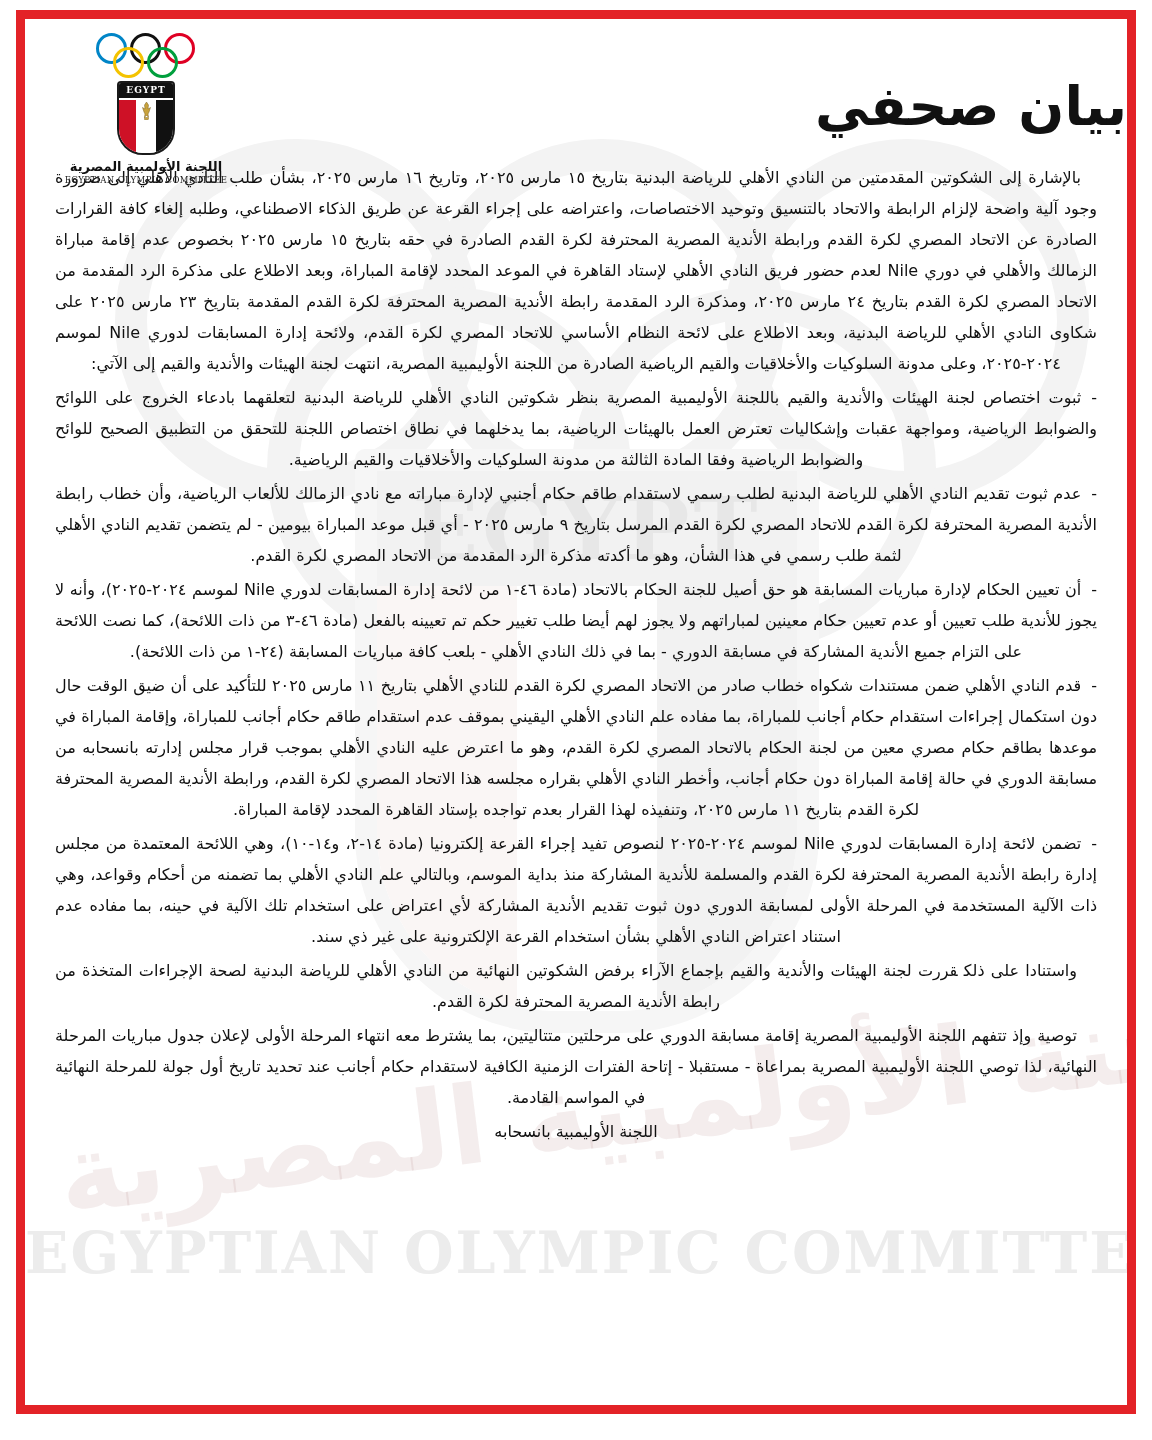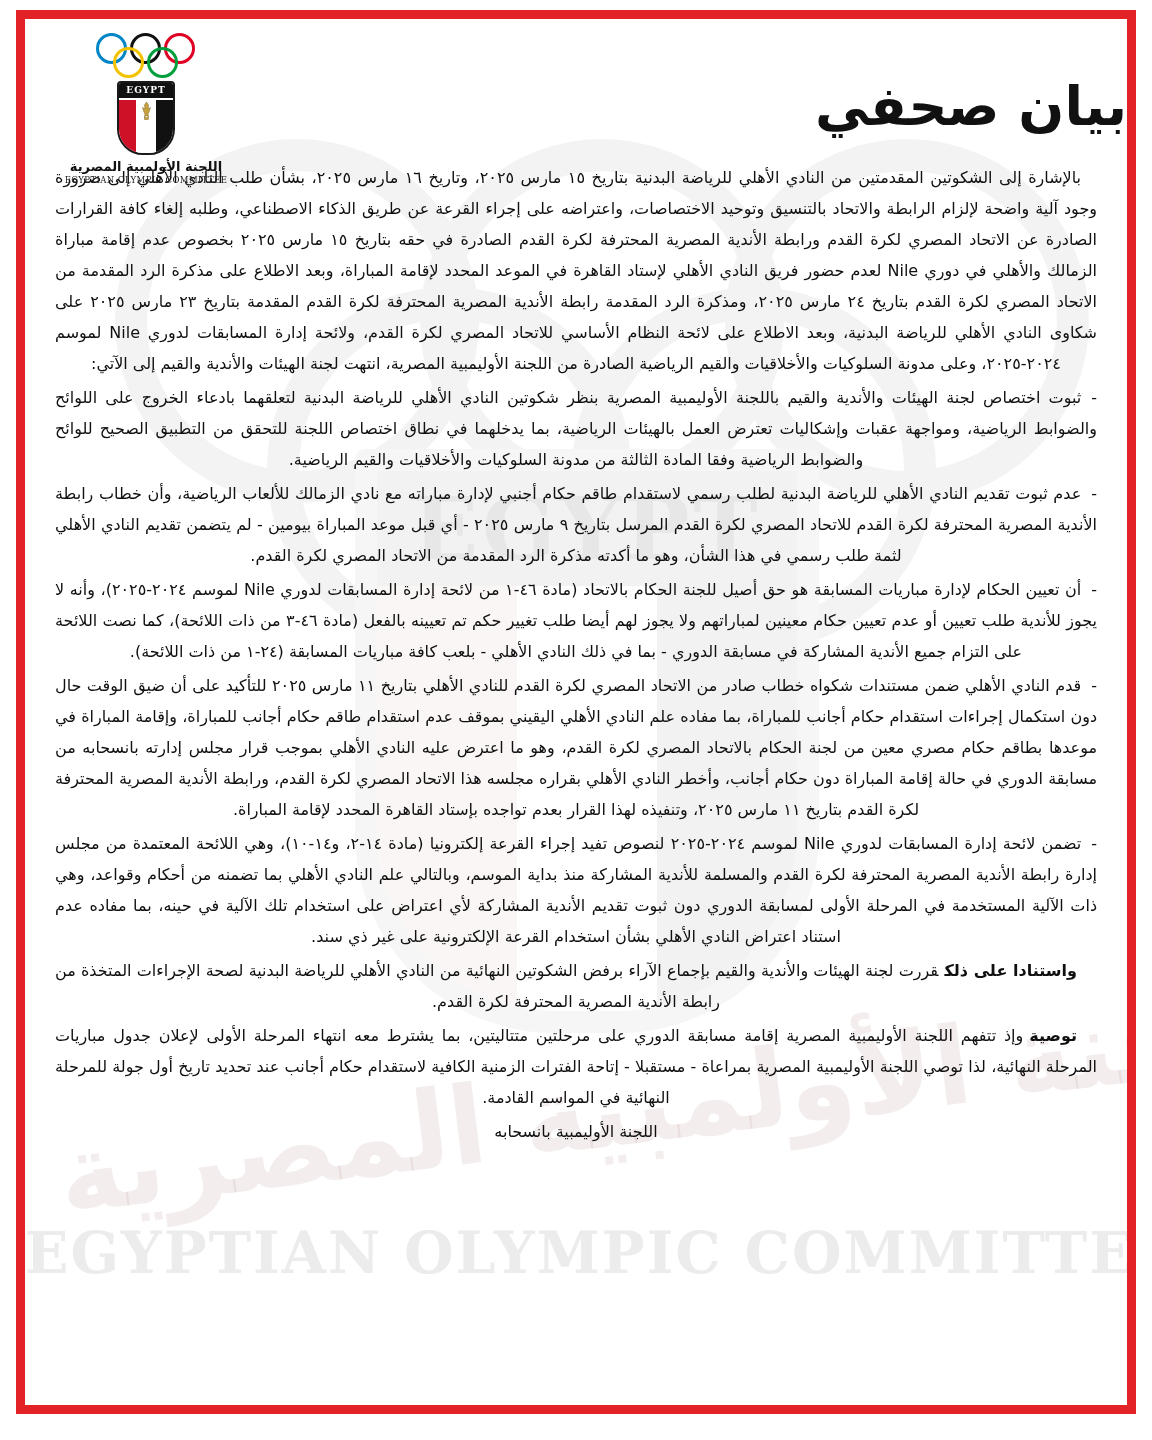--- a/index.html
+++ b/index.html
@@ -60,21 +60,21 @@
   .title{
     text-align:right;font-size:54px;font-weight:bold;
     padding-top:56px;direction:rtl;
   }
   .doc{
     direction:rtl;padding:24px 30px 0;font-size:16px;line-height:31px;color:#101010;
   }
   .doc p{margin:0 0 3px;text-align:justify;text-align-last:center;}
   p.intro{text-indent:16px;}
   .marker{margin-left:10px;}
-  .lead{font-weight:bold;margin-left:6px;}
+  .lead{font-weight:normal;margin-left:6px;}
   p.closing-line{text-align:center;text-align-last:center;margin:0;}
 </style>
 </head>
 <body>
 
 <div class="page">
 
   <div class="wm wm-ring" style="left:90px;top:120px;"></div>
   <div class="wm wm-ring" style="left:395px;top:120px;"></div>
   <div class="wm wm-ring" style="left:700px;top:120px;"></div>

